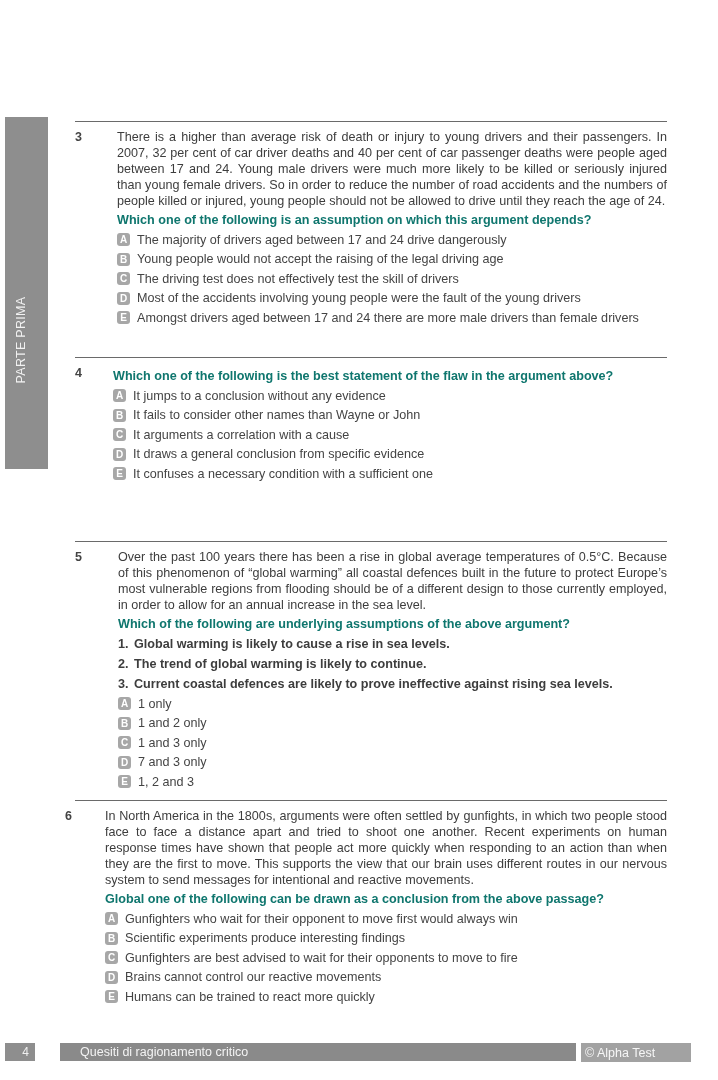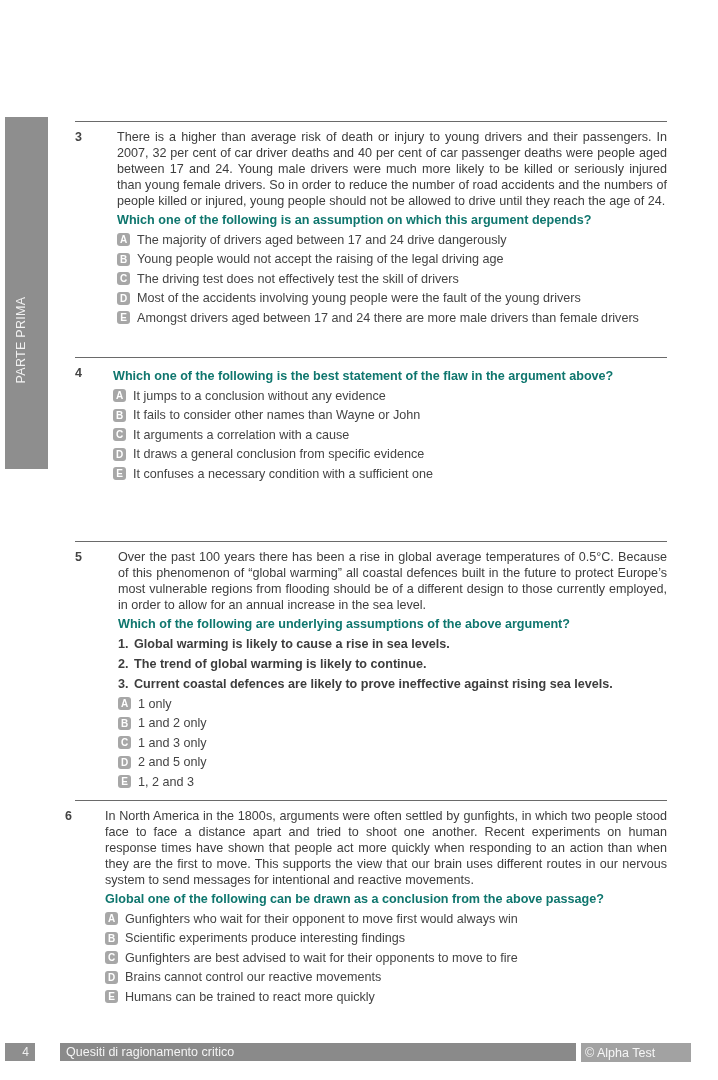--- a/index.html
+++ b/index.html
@@ -28,21 +28,21 @@
     display: inline-flex; align-items: center; justify-content: center;
     width: 13px; height: 13px; border-radius: 3px; background: #a7a7a7; color: #fff;
     font-size: 10px; font-weight: bold; margin-right: 7px; flex: none;
   }
   .footer-page {
     position: absolute; left: 5px; top: 1043px; width: 30px; height: 18px; background: #8e8e8e;
     color: #f0f0f0; font-size: 12px; display: flex; align-items: center; justify-content: flex-end; padding-right: 6px; box-sizing: border-box;
   }
   .footer-title {
     position: absolute; left: 60px; top: 1043px; width: 516px; height: 18px; background: #8a8a8a;
-    color: #f4f4f4; font-size: 12.5px; display: flex; align-items: center; padding-left: 6px; box-sizing: border-box;
+    color: #f4f4f4; font-size: 12.5px; display: flex; align-items: center; padding-left: 20px; box-sizing: border-box;
   }
   .footer-copy {
     position: absolute; left: 581px; top: 1043px; width: 110px; height: 19px; background: #a2a2a2;
     color: #f6f6f6; font-size: 12.5px; display: flex; align-items: center; padding-left: 4px; box-sizing: border-box;
   }
 </style>
 </head>
 <body>
 
 <div class="side-tab"></div>
@@ -130,21 +130,21 @@
     <div class="option">
         <span class="badge">B</span>
         <span>1 and 2 only</span>
       </div>
     <div class="option">
         <span class="badge">C</span>
         <span>1 and 3 only</span>
       </div>
     <div class="option">
         <span class="badge">D</span>
-        <span>2 and 5 only</span>
+        <span>7 and 3 only</span>
       </div>
     <div class="option">
         <span class="badge">E</span>
         <span>1, 2 and 3</span>
       </div>
   </div>
 </div>
 
 <div class="question" style="top:800px;height:230px;">
   <div class="q-rule"></div>

